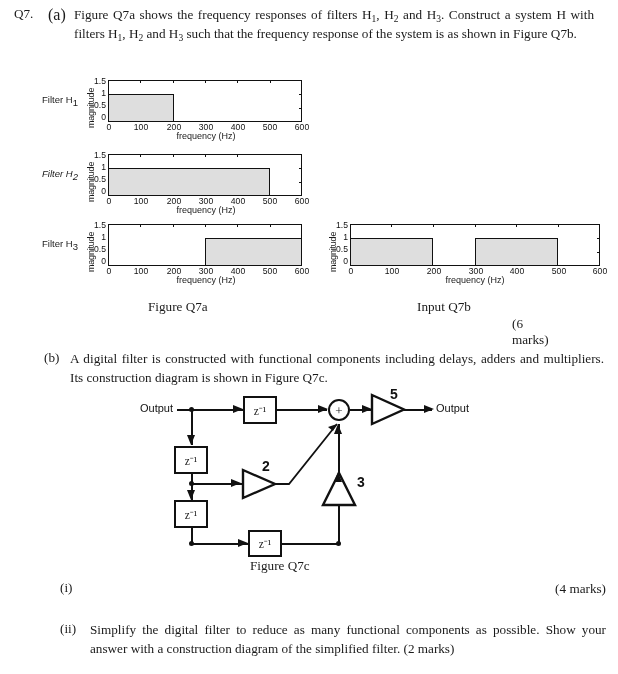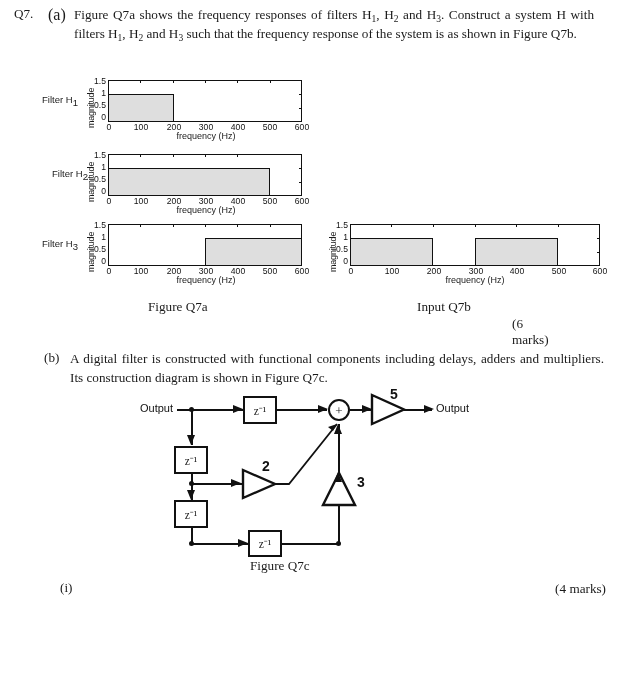--- a/index.html
+++ b/index.html
@@ -129,21 +129,21 @@
     <div class="xtick" style="left:130px; top:46px; width:22px;">100</div>
     <div class="xtick" style="left:163px; top:46px; width:22px;">200</div>
     <div class="xtick" style="left:195px; top:46px; width:22px;">300</div>
     <div class="xtick" style="left:227px; top:46px; width:22px;">400</div>
     <div class="xtick" style="left:259px; top:46px; width:22px;">500</div>
     <div class="xtick" style="left:291px; top:46px; width:22px;">600</div>
     <div class="xlab" style="left:146px; top:55px; width:120px;">frequency (Hz)</div>
   </div>
 
   <div class="plot-wrap" style="left:0px; top:150px; width:310px; height:66px;">
-    <div class="plot-name" style="left:52px; top:18px;"><span>Filter H</span><sub>2</sub></div>
+    <div class="plot-name" style="left:42px; top:18px;font-style:italic;"><span>Filter H</span><sub>2</sub></div>
     <div class="ylab" style="left:86px; top:52px;">magnitude</div>
     <div class="ytick" style="left:90px; top:0px; width:16px;">1.5</div>
     <div class="ytick" style="left:90px; top:12px; width:16px;">1</div>
     <div class="ytick" style="left:86px; top:24px; width:20px;">0.5</div>
     <div class="ytick" style="left:90px; top:36px; width:16px;">0</div>
     <div class="axisbox" style="left:108px; top:4px; width:194px; height:42px;"></div>
     <div class="band" style="left:108px; top:18px; width:162px; height:28px;"></div>
     <div class="tickmark" style="left:140px; top:4px; width:1px; height:3px;"></div>
     <div class="tickmark" style="left:173px; top:4px; width:1px; height:3px;"></div>
     <div class="tickmark" style="left:205px; top:4px; width:1px; height:3px;"></div>
@@ -308,14 +308,18 @@
 
   <div class="fig-cap" id="cap-c">Figure Q7c</div>
 
   <div class="qblock" id="item-i">
     <div class="qlabel">(i)</div>
     <div class="qbody">
       <span class="marks-right">(4 marks)</span>
     </div>
   </div>
 
+  <div class="qblock" id="item-ii">
+    <div class="qlabel">(ii)</div>
+    <div class="qbody">Simplify the digital filter to reduce as many functional components as possible. Show your answer with a construction diagram of the simplified filter. (2 marks)</div>
+  </div>
 
 </div>
 
 </body></html>

